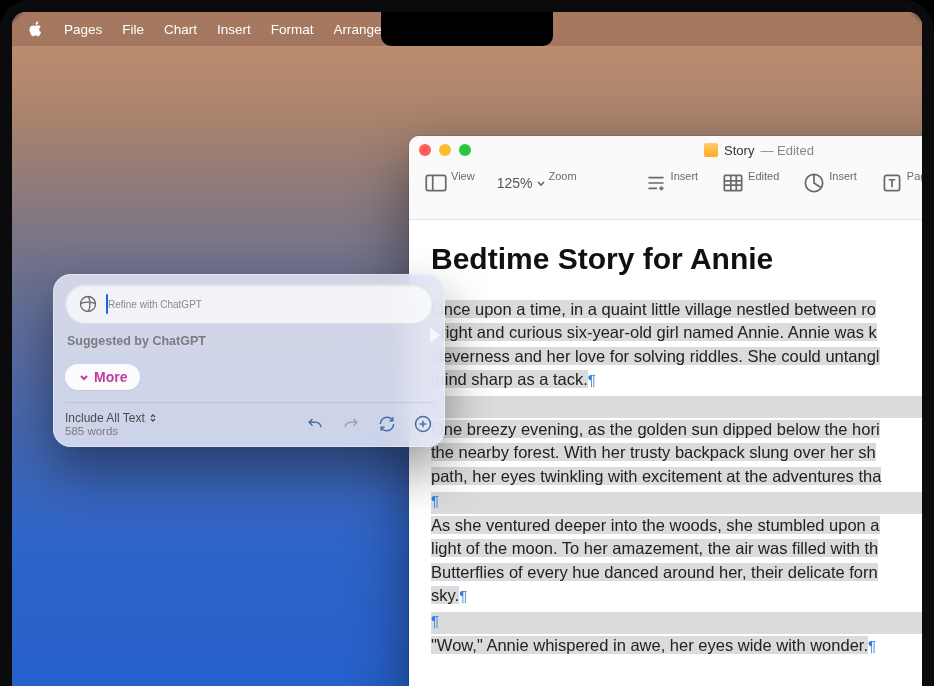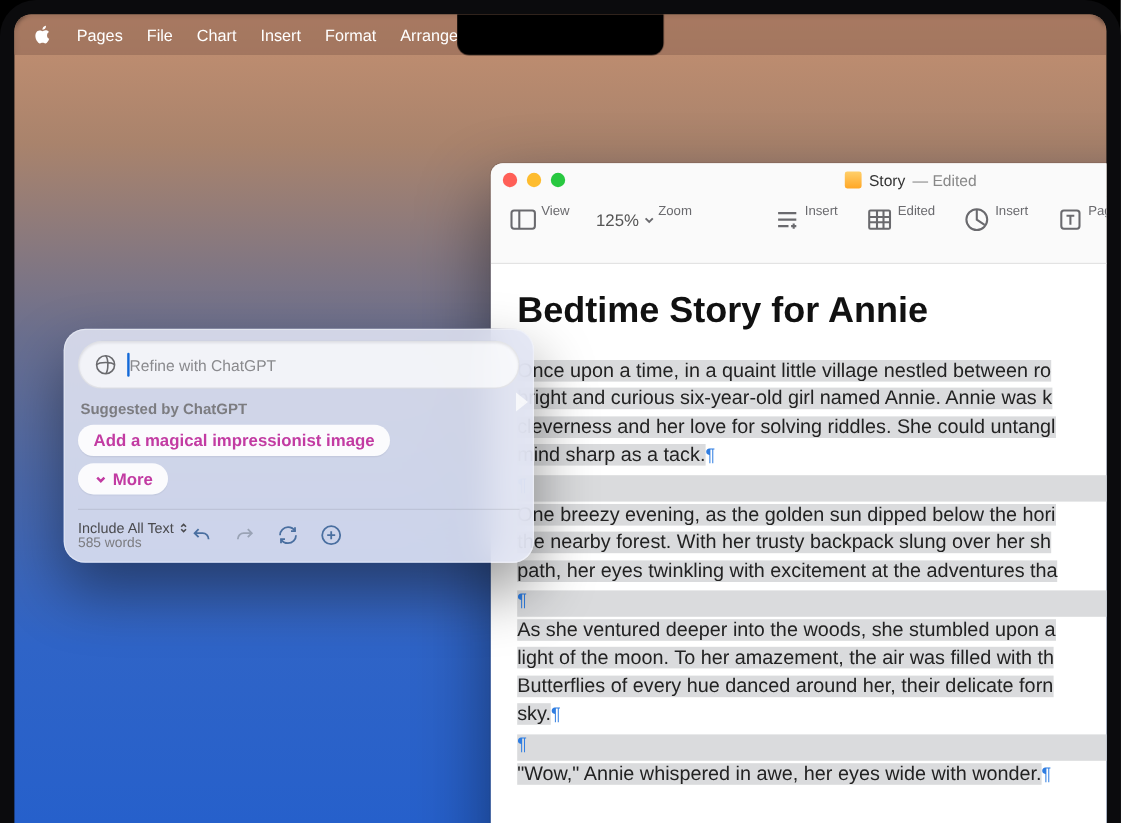--- a/index.html
+++ b/index.html
@@ -106,37 +106,37 @@
     .refine-input {
       display:flex; align-items:center; gap:8px;
       background: rgba(255,255,255,.72);
       border: 1px solid rgba(0,0,0,.08);
       border-radius: 22px; height: 40px; padding: 0 12px;
       box-shadow: 0 1px 2px rgba(0,0,0,.08) inset;
       position: relative;
     }
     .refine-input .cgpt{width:20px;height:20px;color:#6a6a6e}
     .refine-input .caret{width:2px;height:20px;background:#1369d8;border-radius:1px}
-    .refine-input .placeholder{color:#8a8a8e;font-size:13px;position:absolute;left:42px}
+    .refine-input .placeholder{color:#8a8a8e;font-size:10px;position:absolute;left:42px}
     .refine-bubble-tail{position:absolute;right:-8px;top:42px;width:0;height:0;border-top:8px solid transparent;border-bottom:8px solid transparent;border-left:10px solid rgba(255,255,255,.72)}
 
-    .suggested-label{font-size:12.5px;color:#7c7c80;font-weight:600;margin:10px 2px 6px}
+    .suggested-label{font-size:12.5px;color:#7c7c80;font-weight:600;margin:10px 2px 16px}
     .chips{display:flex;flex-direction:column;align-items:flex-start;gap:6px}
     .chip{
       background: rgba(255,255,255,.9);
       border-radius: 16px; padding: 5px 13px;
       font-size: 14px; font-weight:600; color:#c23ba2;
       box-shadow: 0 1px 1px rgba(0,0,0,.06);
       display:inline-flex; align-items:center; gap:4px;
     }
     .chip.more{color:#c23ba2}
     .chip.more svg{stroke:#c23ba2}
 
     .refine-footer{
-      display:flex;align-items:center;
+      display:flex;align-items:center;justify-content:space-between;
       margin-top:12px;padding-top:8px;border-top:1px solid rgba(0,0,0,.08)
     }
     .footer-left{display:flex;flex-direction:column;gap:0px}
     .scope{display:flex;align-items:center;gap:3px;font-size:12px;color:#4a4a4e;font-weight:500}
     .scope svg{width:10px;height:10px;stroke:#4a4a4e;fill:#4a4a4e}
     .wc{font-size:11.5px;color:#7c7c80}
     .footer-right{display:flex;align-items:center;gap:16px;color:#555}
     .footer-right .ib{width:20px;height:20px;display:flex;align-items:center;justify-content:center;color:#4a6fa0}
     .footer-right .ib.dim{color:#9aa3b5}
     .footer-right svg{stroke:currentColor;fill:none;stroke-width:1.8}
@@ -273,21 +273,20 @@
               <path d="M12 3c3 3 3 15 0 18M3 12c3-3 15-3 18 0"></path>
             </svg>
         </span>
         <span class="caret"></span>
         <span class="placeholder">Refine with ChatGPT</span>
         <div class="refine-bubble-tail"></div>
       </div>
 
       <div class="suggested-label">Suggested by ChatGPT</div>
       <div class="chips">
-        <div class="chip">Add a magical impressionist image</div>
         <div class="chip more">
           <svg width="12" height="12" viewBox="0 0 12 12" fill="none" stroke-width="2">
               <path d="M3 5l3 3 3-3"></path>
             </svg>
           <span>More</span>
         </div>
       </div>
 
       <div class="refine-footer">
         <div class="footer-left">

